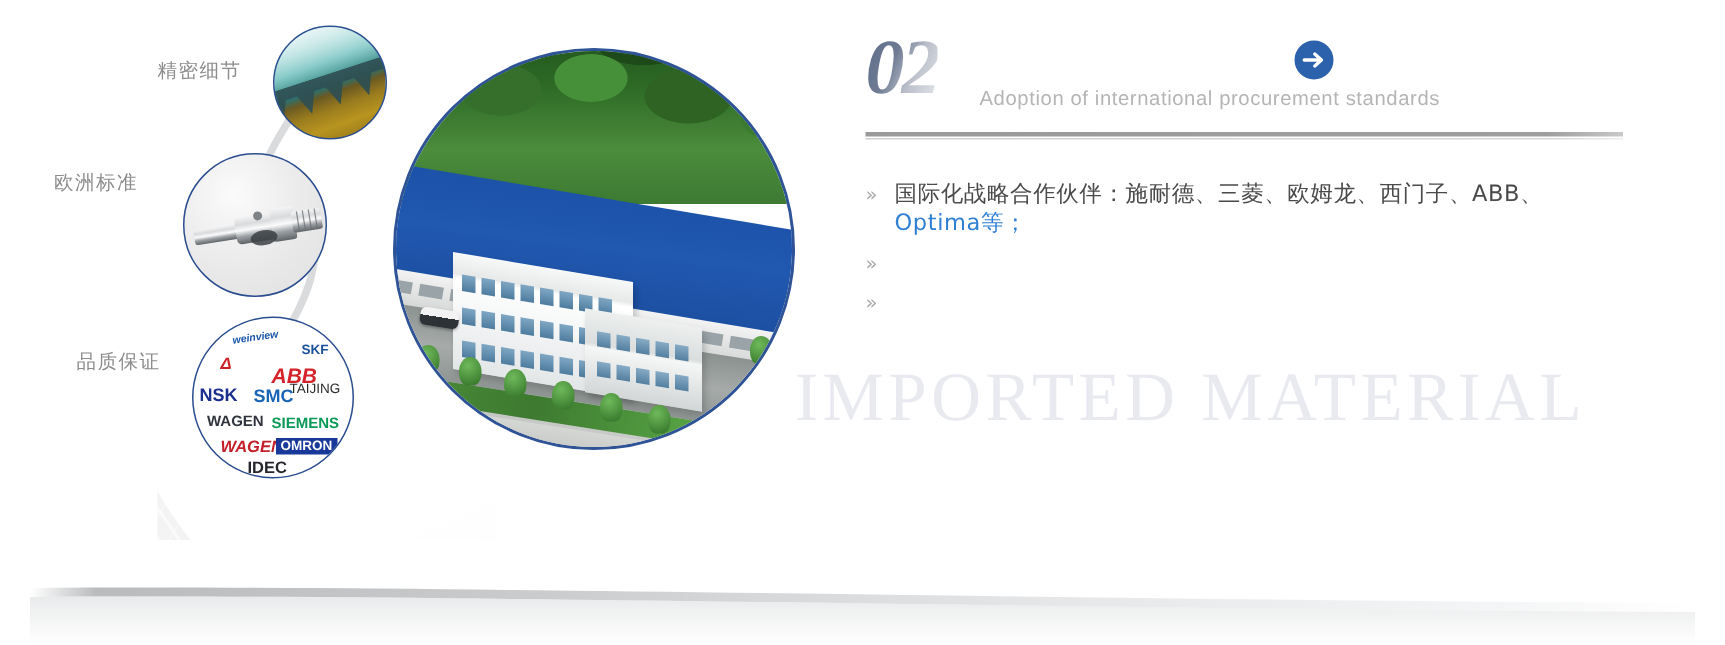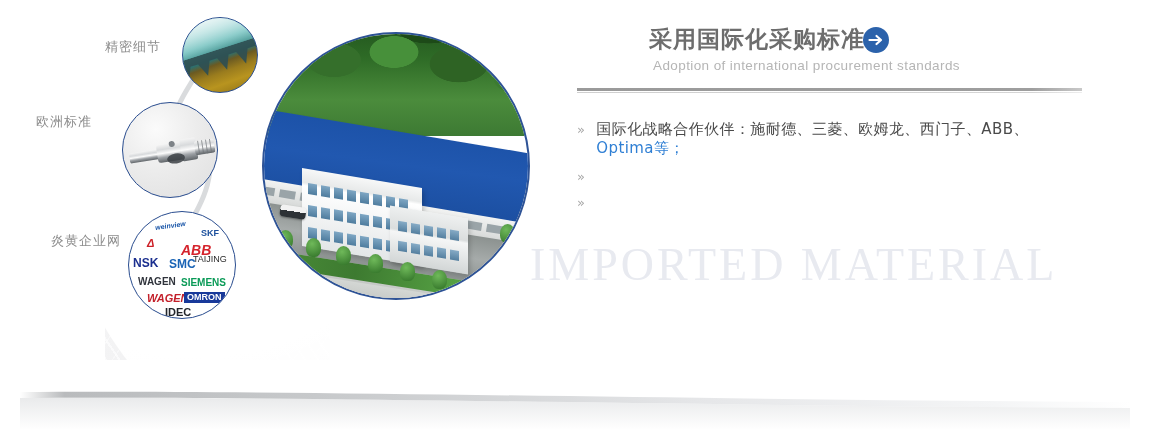--- a/index.html
+++ b/index.html
@@ -361,21 +361,21 @@
   <div class="swoosh"></div>
   <div class="swoosh2"></div>
 
   <svg class="connector" viewBox="0 0 180 290">
     <path d="M95 -10 C 80 45, 55 50, 52 95" stroke="#d9dbdd" stroke-width="5" fill="none" stroke-linecap="round"></path>
     <path d="M85 90 C 100 140, 80 165, 60 200" stroke="#d9dbdd" stroke-width="5" fill="none" stroke-linecap="round"></path>
   </svg>
 
   <div class="side-label" id="label-precision">精密细节</div>
   <div class="side-label" id="label-european">欧洲标准</div>
-  <div class="side-label" id="label-quality">炎黄企业网</div>
+  <div class="side-label" id="label-quality">品质保证</div>
 
   <div class="circ" id="circ-gear">
     <div class="gleam"></div>
     <svg class="teeth" viewBox="0 0 92 30" preserveAspectRatio="none">
       <path d="M0 0 H92 V8 L86 22 L80 8 L72 8 L66 22 L60 8 L52 8 L46 22 L40 8 L32 8 L26 22 L20 8 L12 8 L6 22 L0 8 Z" fill="#2f4f52" opacity="0.92"></path>
     </svg>
   </div>
 
   <div class="circ" id="circ-screw">
     <svg class="part" viewBox="0 0 86 26">
@@ -499,21 +499,21 @@
         <div class="bush" style="left: 200px; top: 242px;"></div>
         <div class="bush" style="left: 232px; top: 246px;"></div>
         <div class="bush" style="left: 252px; top: 214px;"></div>
         <div class="bush" style="left: 236px; top: 190px;"></div>
       </div>
   </div>
 
   <div id="right">
 
     <div class="head-row">
-      <div id="title-cn">采用国际化采购标准</div>
+      <div id="num-02">02</div>
       <div id="arrow-badge">
         <svg viewBox="0 0 28 28" width="28" height="28">
           <circle cx="14" cy="14" r="13" fill="#2b62ab"></circle>
           <path d="M7.5 14 H18.5 M14.5 10 L19 14 L14.5 18" stroke="#ffffff" stroke-width="2.2" fill="none" stroke-linecap="round" stroke-linejoin="round"></path>
         </svg>
       </div>
       <div id="title-en">Adoption of international procurement standards</div>
     </div>
 
     <div id="divider">

